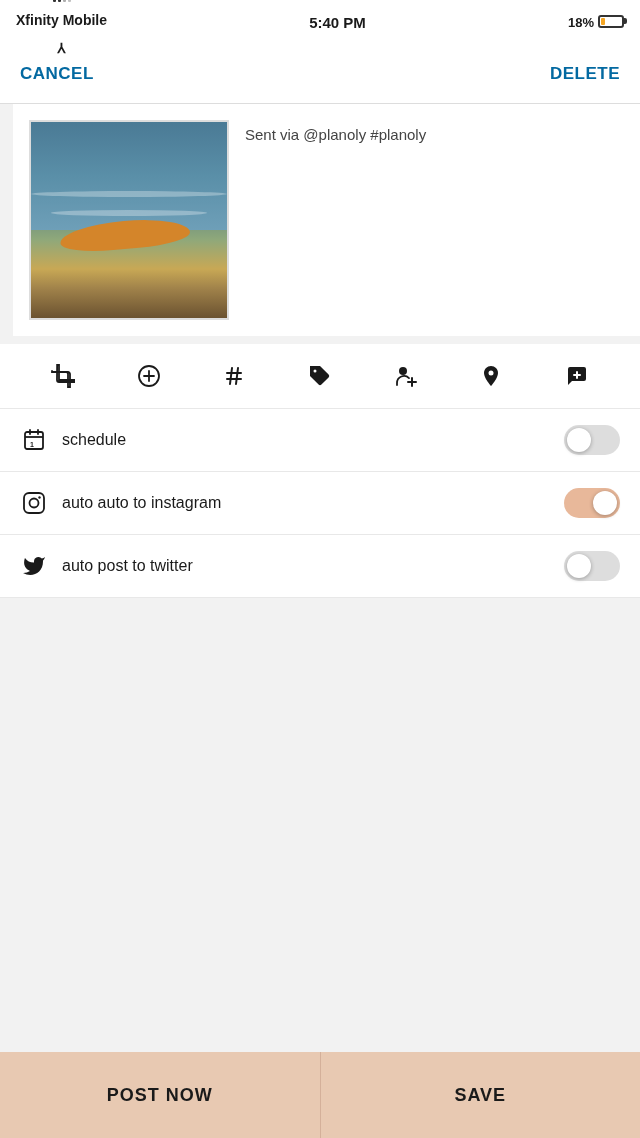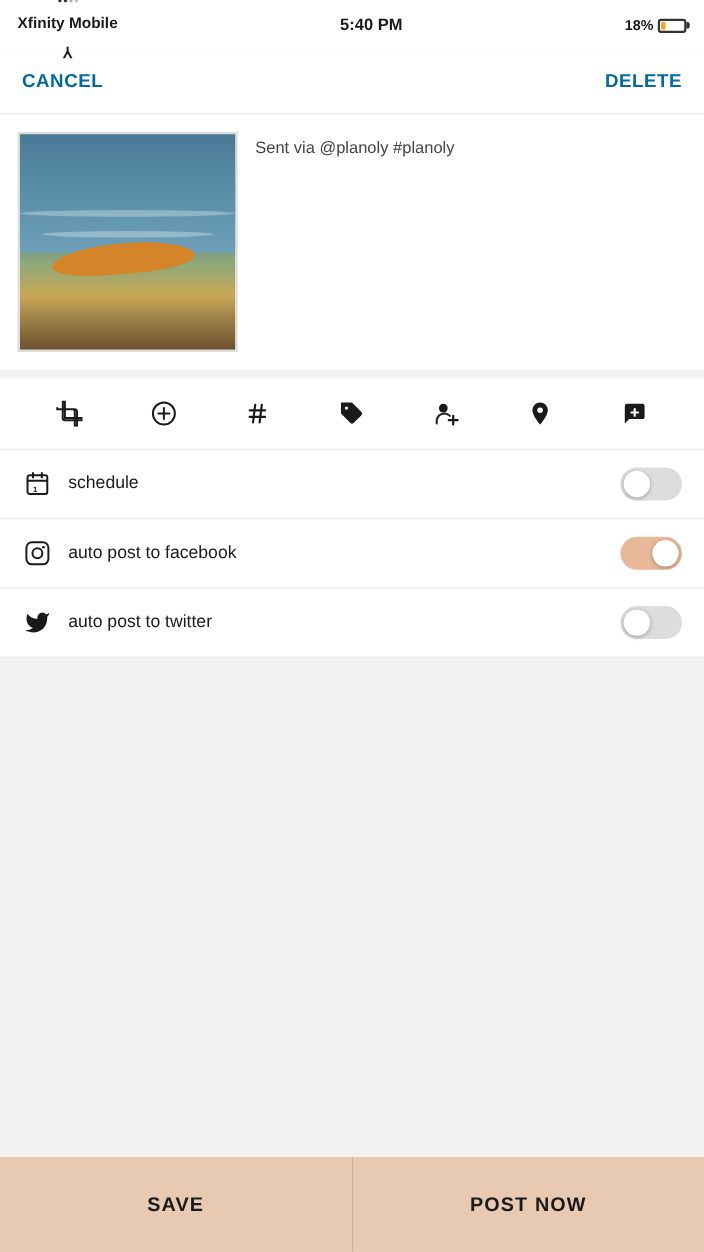--- a/index.html
+++ b/index.html
@@ -18,21 +18,21 @@
       height: 44px;
       display: flex;
       align-items: center;
       justify-content: space-between;
       padding: 0 16px;
       font-size: 14px;
       font-weight: 600;
     }
     .status-left { display: flex; align-items: center; gap: 10px; flex-direction: column; }
     .status-center { font-size: 15px; font-weight: 600; }
-    .status-right { display: flex; align-items: flex-end; gap: 4px; font-size: 13px; }
+    .status-right { display: flex; align-items: flex-start; gap: 4px; font-size: 13px; }
     .battery-icon {
       width: 26px; height: 13px; border: 2px solid #333; border-radius: 3px;
       position: relative; display: inline-flex; align-items: center; padding: 1px;
     }
     .battery-icon::after {
       content: ''; position: absolute; right: -5px; top: 50%; transform: translateY(-50%);
       width: 3px; height: 6px; background: #333; border-radius: 0 2px 2px 0;
     }
     .battery-fill {
       width: 18%; height: 100%; background: #f5a623; border-radius: 1px;
@@ -58,20 +58,21 @@
       letter-spacing: 0.5px;
     }
 
     
     .post-preview {
       background: #fff;
       padding: 16px;
       display: flex;
       align-items: flex-start;
       gap: 16px;
+      margin-left: 13px;
     }
     .post-image-container {
       width: 200px;
       height: 200px;
       border: 2px solid #ddd;
       flex-shrink: 0;
       overflow: hidden;
     }
     .post-image-placeholder {
       width: 100%;
@@ -377,21 +378,21 @@
 
     <div class="settings-item">
       <div class="settings-icon">
         <svg width="24" height="24" viewBox="0 0 24 24" fill="none">
           <rect x="2" y="2" width="20" height="20" rx="5" stroke="#1a1a1a" stroke-width="1.8"></rect>
           <circle cx="12" cy="12" r="4.5" stroke="#1a1a1a" stroke-width="1.8"></circle>
           <circle cx="17.5" cy="6.5" r="1.2" fill="#1a1a1a"></circle>
         </svg>
       </div>
       <div class="settings-text">
-        <div class="settings-label">auto post to facebook</div>
+        <div class="settings-label">auto auto to instagram</div>
       </div>
       <div class="toggle on">
         <div class="toggle-thumb"></div>
       </div>
     </div>
 
 
     <div class="settings-item">
       <div class="settings-icon">
         <svg width="24" height="24" viewBox="0 0 24 24" fill="#1a1a1a">
@@ -404,15 +405,15 @@
       <div class="toggle off">
         <div class="toggle-thumb"></div>
       </div>
     </div>
 
   </div>
 
 </div>
 
 <div class="bottom-bar">
+  <button class="bottom-btn">POST NOW</button>
   <button class="bottom-btn">SAVE</button>
-  <button class="bottom-btn">POST NOW</button>
 </div>
 
 </body></html>

